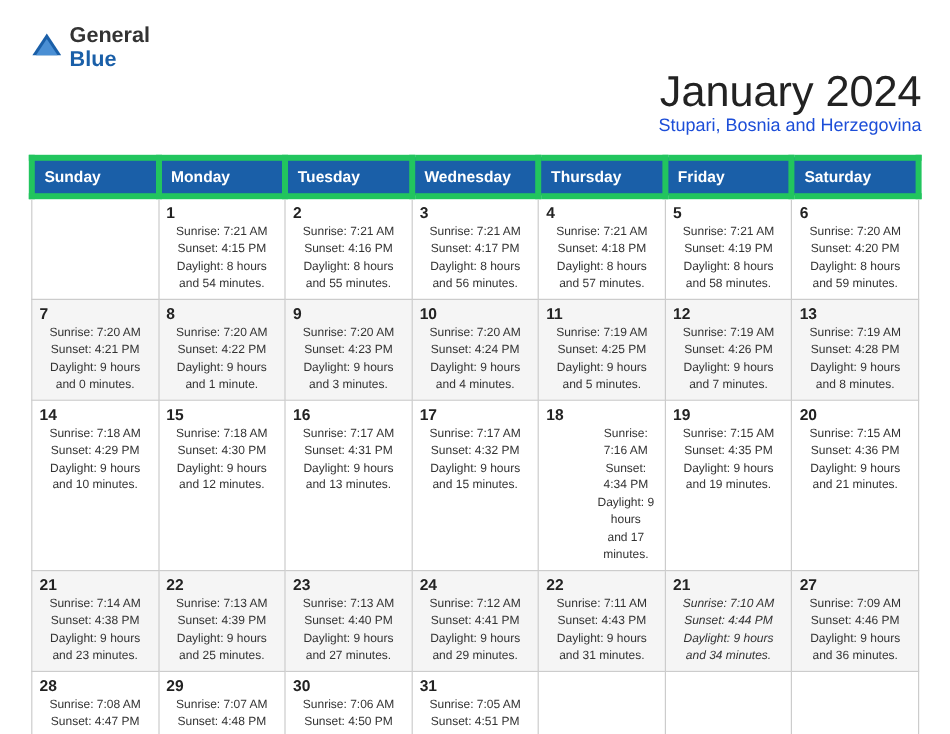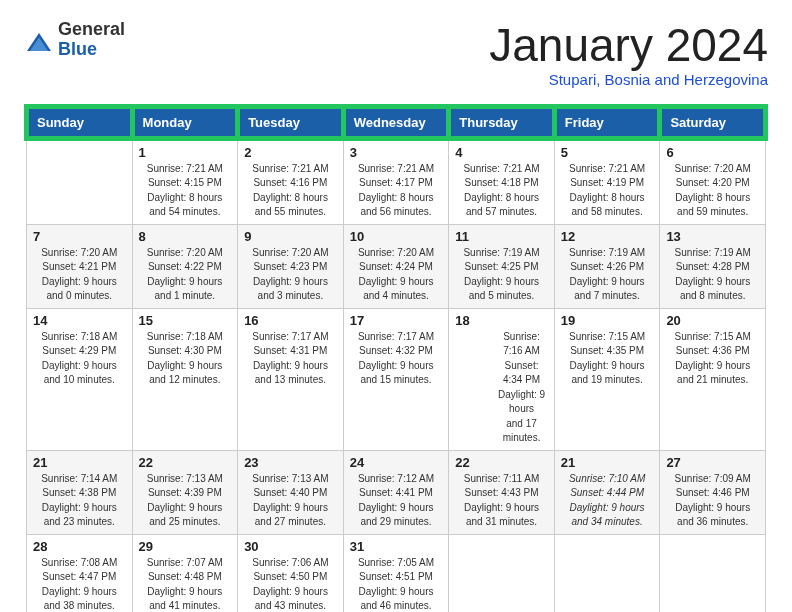--- a/index.html
+++ b/index.html
@@ -11,21 +11,21 @@
       padding: 20px 24px;
     }
     .header {
       display: flex;
       justify-content: space-between;
       align-items: flex-start;
       margin-bottom: 16px;
     }
     .logo {
       display: flex;
-      align-items: flex-end;
+      align-items: center;
       gap: 4px;
     }
     .logo-text {
       display: flex;
       flex-direction: column;
       line-height: 1.1;
     }
     .logo-general {
       font-size: 18px;
       font-weight: bold;
@@ -37,24 +37,25 @@
       color: #1a5fa8;
     }
     .logo-icon {
       width: 30px;
       height: 30px;
     }
     .title-block {
       text-align: right;
     }
     .month-title {
-      font-size: 46px;
+      font-size: 36px;
       font-weight: normal;
       color: #222;
       line-height: 1.1;
+      margin-top: 36px;
     }
     .subtitle {
       font-size: 15px;
       color: #1d4ed8;
     }
     .calendar {
       width: 100%;
       border-collapse: collapse;
       border: 1px solid #ccc;
     }

